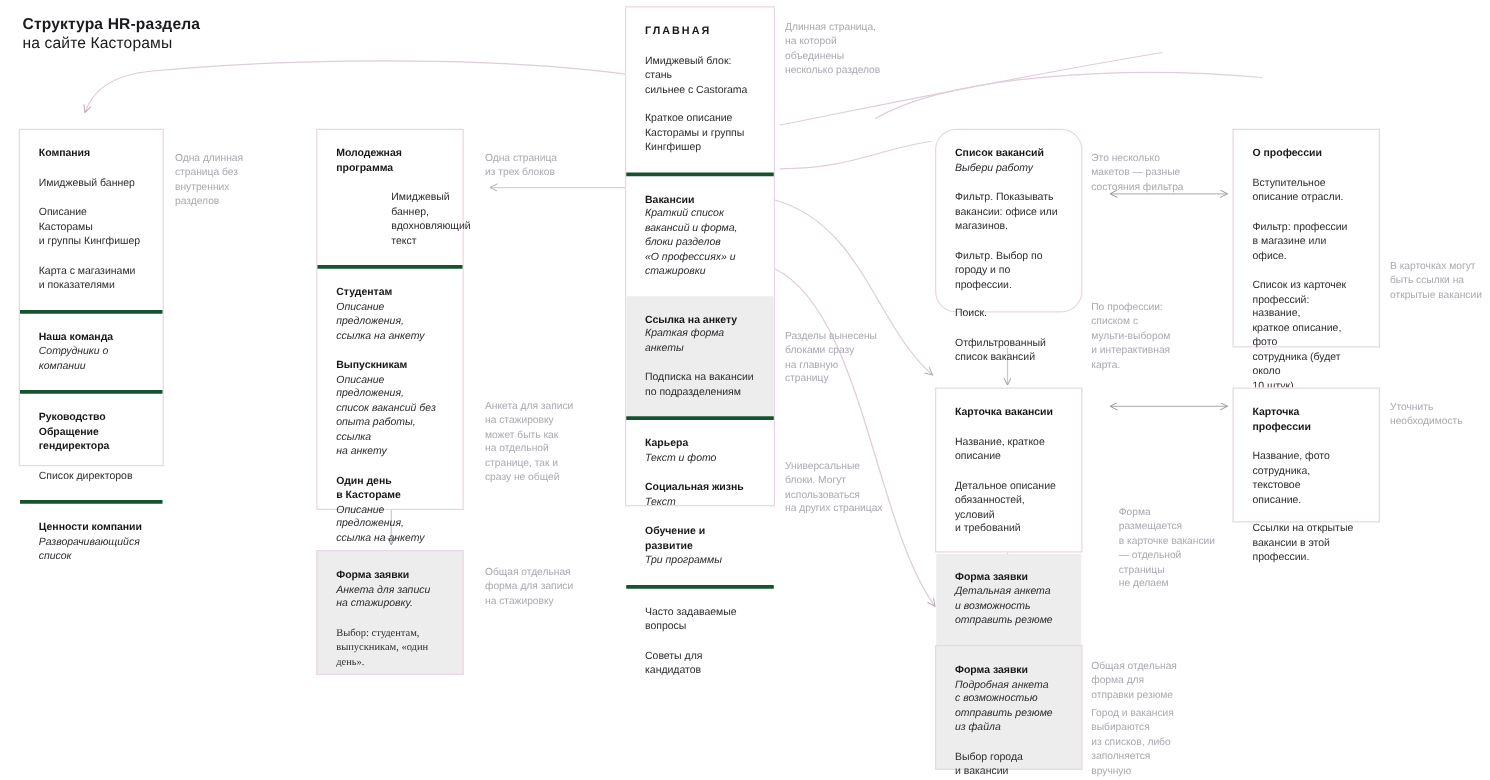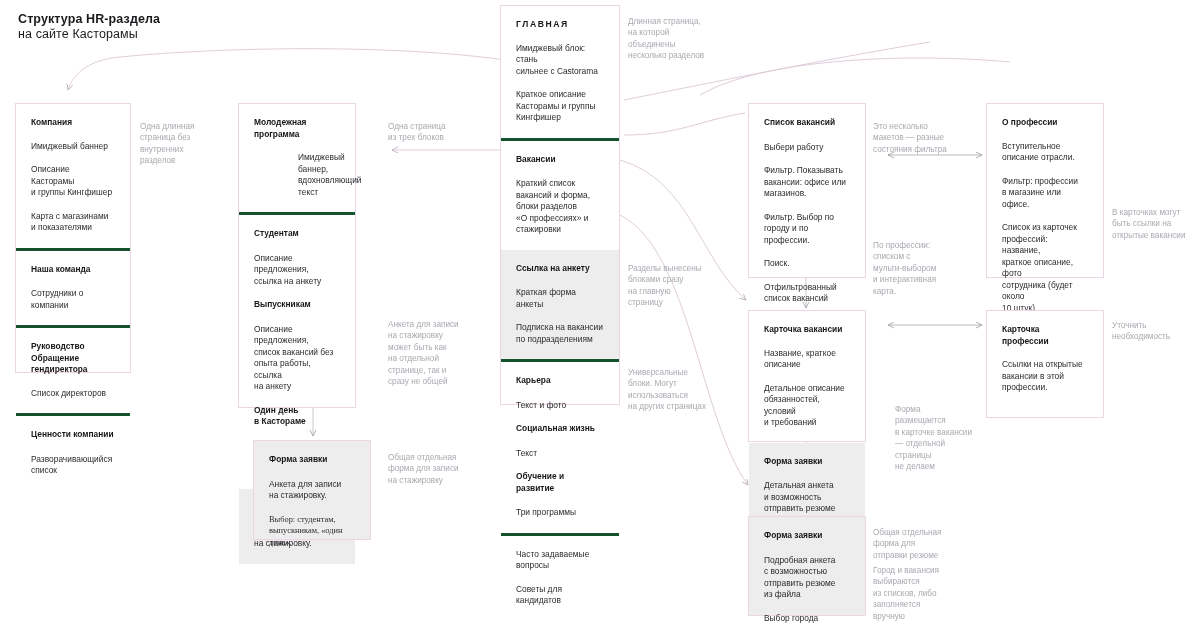--- a/index.html
+++ b/index.html
@@ -64,21 +64,21 @@
     color:#17171a;
     margin:0;
   }
   .b-title.caps{letter-spacing:1.6px;font-size:8.6px;}
   .b-text{
     font-size:8.4px;
     line-height:11.5px;
     color:#2b2b30;
     margin:0;
   }
-  .b-title + .b-text{margin-top:13px;}
+  .b-title + .b-text{margin-top:0;font-style:italic;}
 
   
   .note{
     position:absolute;
     font-size:8.2px;
     line-height:11.4px;
     color:#a9a9b1;
   }
 </style>
 </head>
@@ -170,21 +170,21 @@
 список</div>
       </div>
     </div>
   </div>
 
   <div class="note" style="left: 140px; top: 121px; width: 95px; white-space: pre-line;">Одна длинная
 страница без
 внутренних
 разделов</div>
 
-  <div class="card" style="left:238px;top:103px;width:118px;height:305px;">
+  <div class="card" style="left:253px;top:103px;width:118px;height:305px;">
     <span class="foldline"></span>
 
     <div class="sect">
       <div class="blk">
           <div class="b-title pre" style="white-space: pre-line;">Молодежная
 программа</div>
         </div>
       <div class="blk">
           <div class="b-text pre" style="white-space: pre-line; margin-left: 44px;">Имиджевый баннер,
 вдохновляющий текст</div>
@@ -302,21 +302,21 @@
 несколько разделов</div>
   <div class="note" style="left: 628px; top: 263px; width: 100px; white-space: pre-line;">Разделы вынесены
 блоками сразу
 на главную
 страницу</div>
   <div class="note" style="left: 628px; top: 367px; width: 105px; white-space: pre-line;">Универсальные
 блоки. Могут
 использоваться
 на других страницах</div>
 
-  <div class="card" style="left:748px;top:103px;width:118px;height:175px;">
+  <div class="card" style="left:748px;top:103px;width:118px;height:147px;border-radius:17px;">
     <span class="foldline"></span>
     <div class="sect">
       <div class="blk">
         <div class="b-title">Список вакансий</div>
         <div class="b-text">Выбери работу</div>
       </div>
       <div class="blk">
           <div class="b-text pre" style="white-space: pre-line;">Фильтр. Показывать
 вакансии: офисе или
 магазинов.</div>
@@ -405,20 +405,25 @@
 быть ссылки на
 открытые вакансии</div>
 
   <div class="card" style="left:986px;top:310px;width:118px;height:108px;">
     <span class="foldline"></span>
     <div class="sect">
       <div class="blk">
           <div class="b-title">Карточка профессии</div>
         </div>
       <div class="blk">
+          <div class="b-text pre" style="white-space: pre-line;">Название, фото
+сотрудника, текстовое
+описание.</div>
+        </div>
+      <div class="blk">
           <div class="b-text pre" style="white-space: pre-line;">Ссылки на открытые
 вакансии в этой
 профессии.</div>
         </div>
     </div>
   </div>
 
   <div class="note" style="left: 1112px; top: 320px; width: 80px; white-space: pre-line;">Уточнить
 необходимость</div>
 

